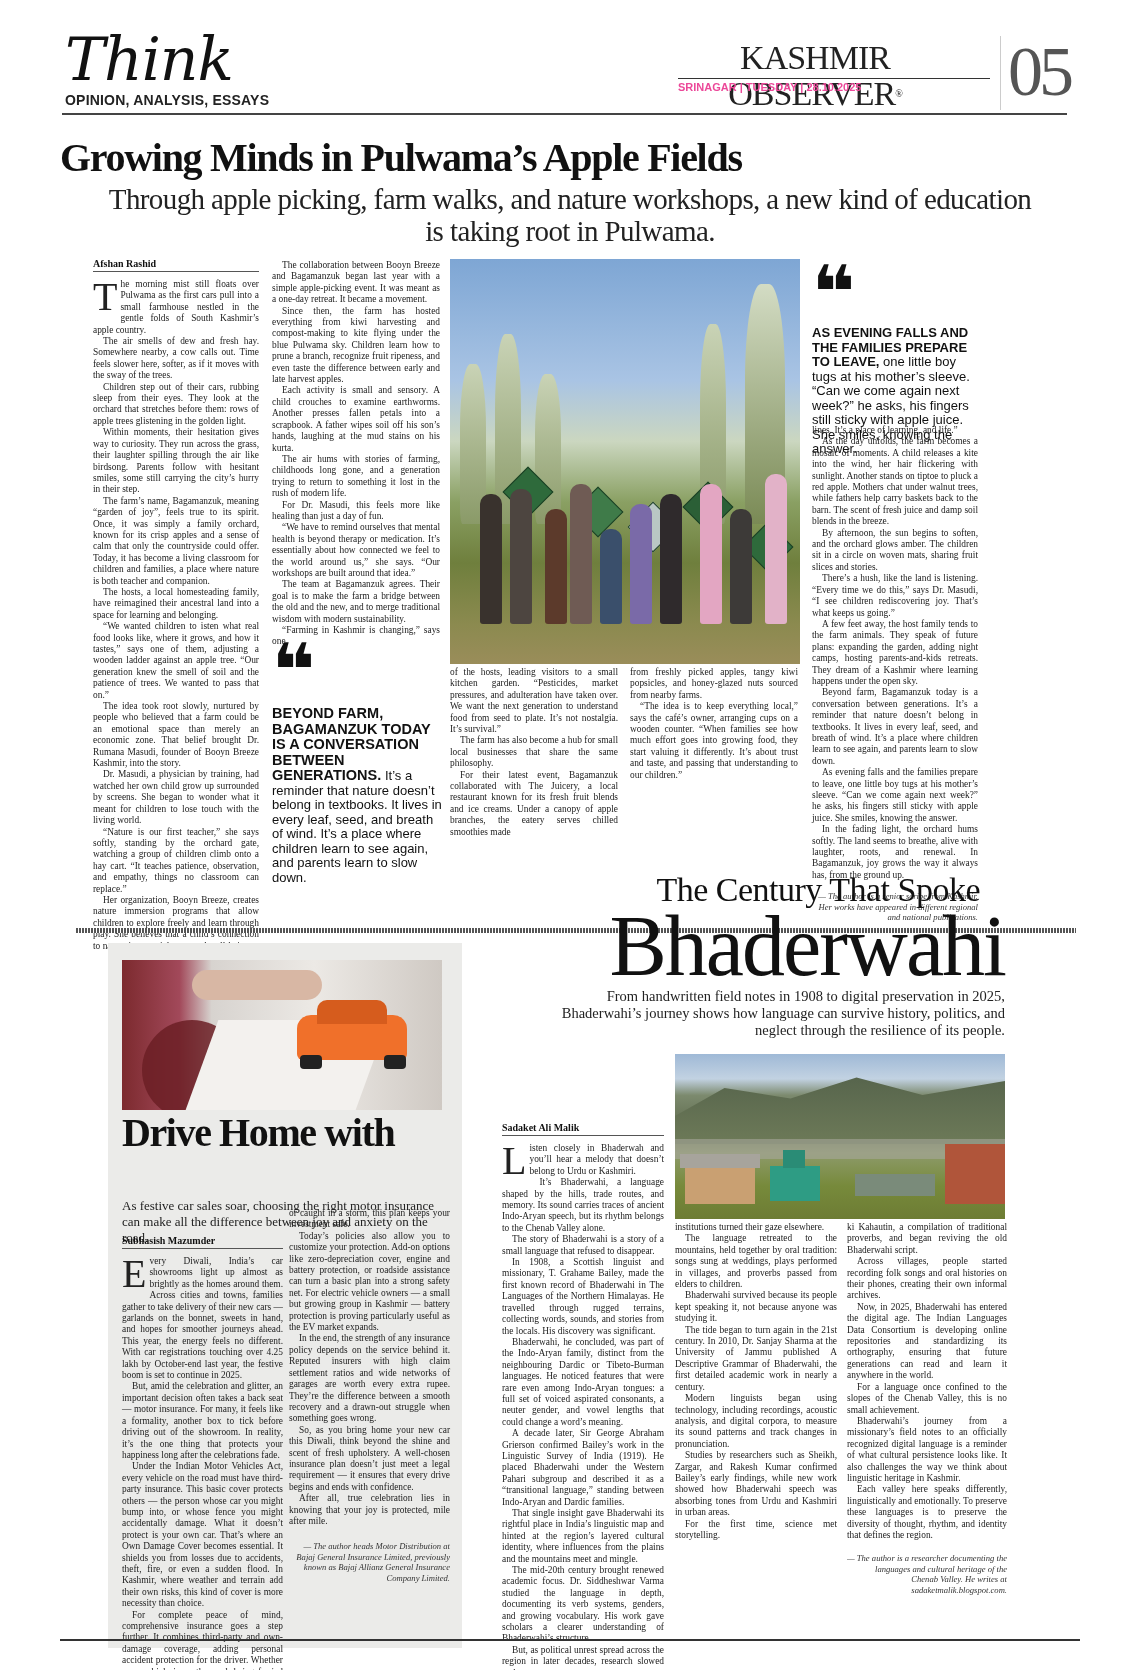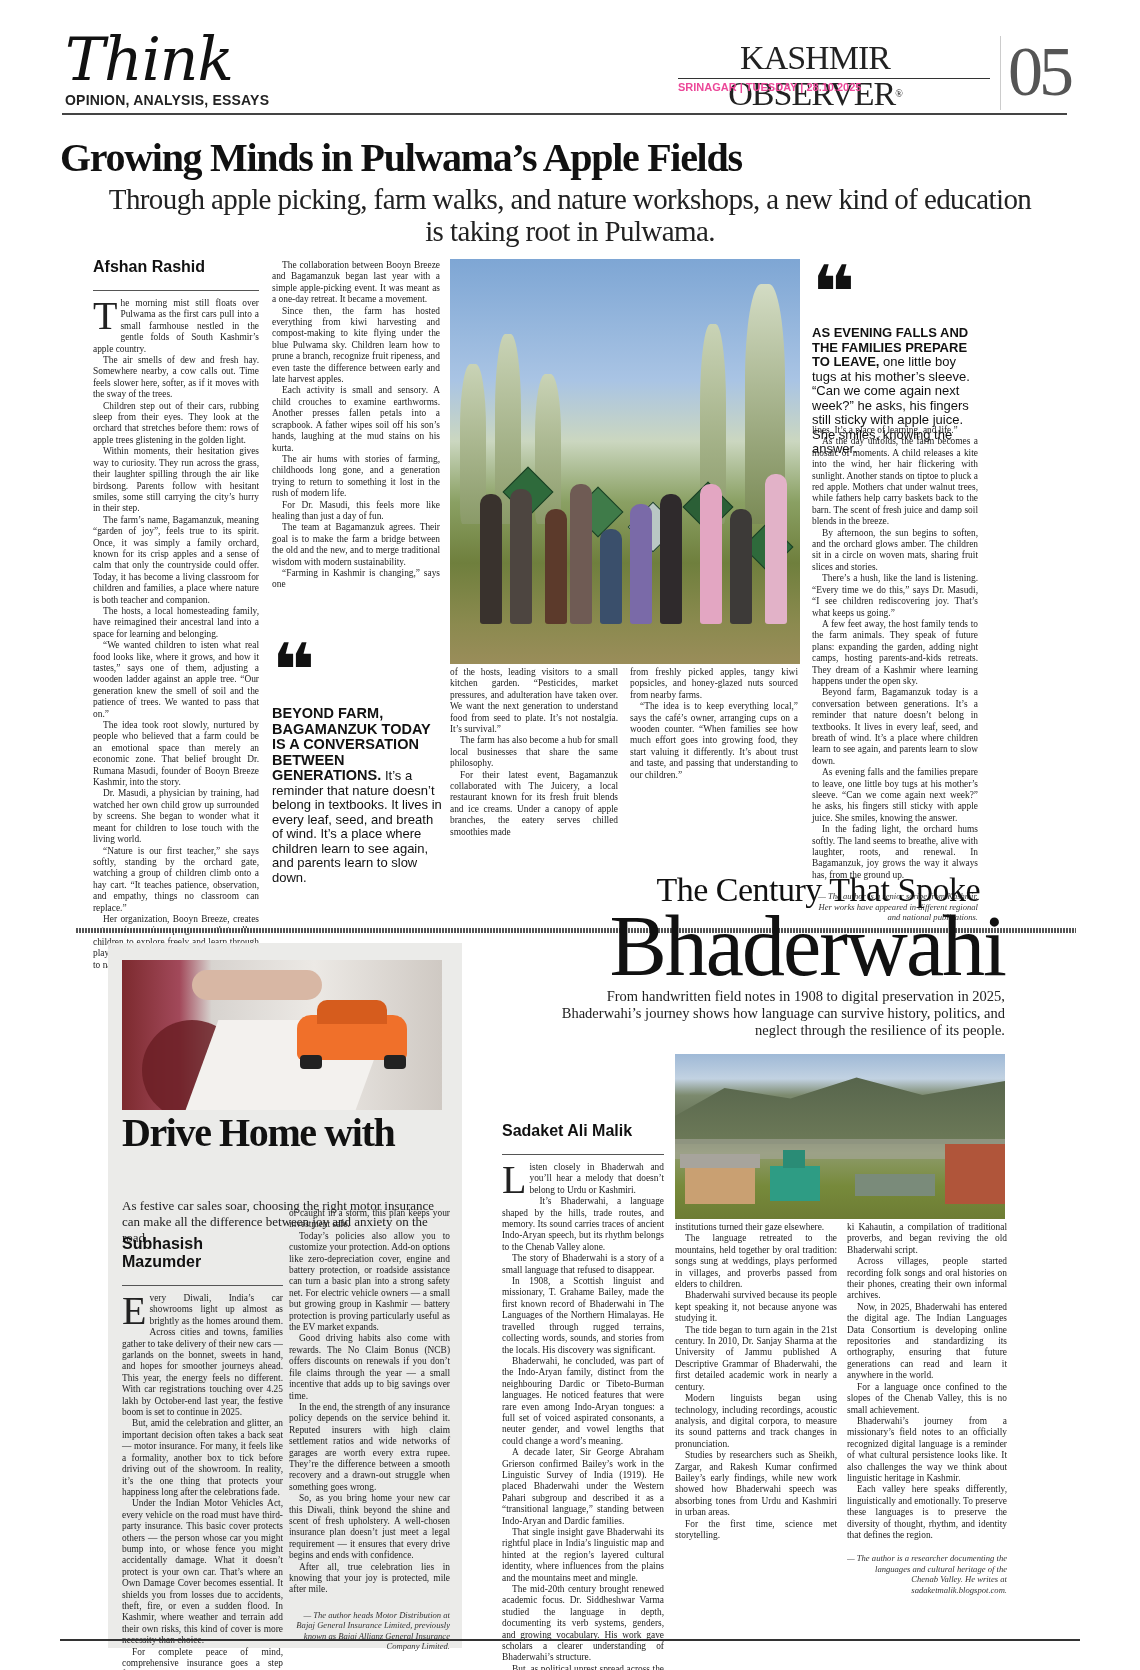--- a/index.html
+++ b/index.html
@@ -12,21 +12,21 @@
   .paper-name{left:664px;top:40px;width:302px;text-align:center;font-family:"Liberation Serif",serif;font-size:34px;line-height:36px;letter-spacing:-1px;color:#222}
   .paper-name sup{font-size:10px;vertical-align:top}
   .paper-rule{left:678px;top:78px;width:312px;height:1px;background:#333}
   .dateline{left:678px;top:81px;width:312px;text-align:left;font-family:"Liberation Sans",sans-serif;font-size:11px;font-weight:bold;color:#ec4899}
   .page-vrule{left:1000px;top:36px;width:1px;height:74px;background:#ccc}
   .page-num{left:1008px;top:36px;font-family:"Liberation Serif",serif;font-size:70px;line-height:72px;color:#555;letter-spacing:-4px}
 
   .h1{left:60px;top:136px;width:1020px;font-family:"Liberation Serif",serif;font-weight:bold;font-size:40px;letter-spacing:-1.3px;color:#111;line-height:44px}
   .deck1{left:100px;top:183px;width:940px;text-align:center;font-family:"Liberation Serif",serif;font-size:29px;line-height:32px;color:#222;letter-spacing:-0.6px}
 
-  .byline{font-family:Liberation Sans, sans-serif;font-weight:bold;font-size:16px;color:#111;border-bottom:1px solid #555;padding-bottom:14px}
+  .byline{font-family:Liberation Serif, serif;font-weight:bold;font-size:10px;color:#111;border-bottom:1px solid #555;padding-bottom:2px}
   .col{font-family:"Liberation Serif",serif;font-size:9.4px;line-height:11.4px;color:#222;text-align:justify;hyphens:auto}
   .col p{text-indent:10px}
   .col p.first{text-indent:0}
   .dropcap{float:left;font-size:40px;line-height:34px;margin:1px 3px 0 0;font-family:"Liberation Serif",serif}
 
   .photo1{left:450px;top:259px;width:350px;height:405px;overflow:hidden;background:linear-gradient(180deg,#7ea6d4 0%,#a9c4e4 30%,#cbd7c0 45%,#8aa063 60%,#6f7f3d 75%,#8b8a4f 90%,#9a8d5a 100%)}
   .tree{position:absolute;bottom:140px;width:26px;background:linear-gradient(180deg,#c9d3b6,#8a9a68);border-radius:40% 40% 10% 10%}
   .kid{position:absolute;bottom:40px;width:22px;border-radius:10px 10px 3px 3px}
   .kite{position:absolute;width:36px;height:36px;transform:rotate(45deg);background:#2e6a3b;border:1px solid #1c3f24}
 
@@ -82,20 +82,21 @@
   </div>
 </div>
 
 <div class="abs" style="left:272px;top:260px;width:168px">
   <div class="col">
     <p>The collaboration between Booyn Breeze and Bagamanzuk began last year with a simple apple-picking event. It was meant as a one-day retreat. It became a movement.</p>
     <p>Since then, the farm has hosted everything from kiwi harvesting and compost-making to kite flying under the blue Pulwama sky. Children learn how to prune a branch, recognize fruit ripeness, and even taste the difference between early and late harvest apples.</p>
     <p>Each activity is small and sensory. A child crouches to examine earthworms. Another presses fallen petals into a scrapbook. A father wipes soil off his son’s hands, laughing at the mud stains on his kurta.</p>
     <p>The air hums with stories of farming, childhoods long gone, and a generation trying to return to something it lost in the rush of modern life.</p>
     <p>For Dr. Masudi, this feels more like healing than just a day of fun.</p>
+    <p>“We have to remind ourselves that mental health is beyond therapy or medication. It’s essentially about how connected we feel to the world around us,” she says. “Our workshops are built around that idea.”</p>
     <p>The team at Bagamanzuk agrees. Their goal is to make the farm a bridge between the old and the new, and to merge traditional wisdom with modern sustainability.</p>
     <p>“Farming in Kashmir is changing,” says one</p>
   </div>
 </div>
 
 <div class="abs" style="left:272px;top:640px;width:170px">
   <div class="quote-mark">❝</div>
   <div class="pull" style="margin-top:6px;font-size:13px;line-height:14.5px"><span class="caps" style="font-size:14.5px">BEYOND FARM, BAGAMANZUK TODAY IS A CONVERSATION BETWEEN GENERATIONS.</span><span> It’s a reminder that nature doesn’t belong in textbooks. It lives in every leaf, seed, and breath of wind. It’s a place where children learn to see again, and parents learn to slow down.</span></div>
 </div>
 
@@ -180,21 +181,20 @@
     <p>But, amid the celebration and glitter, an important decision often takes a back seat — motor insurance. For many, it feels like a formality, another box to tick before driving out of the showroom. In reality, it’s the one thing that protects your happiness long after the celebrations fade.</p>
     <p>Under the Indian Motor Vehicles Act, every vehicle on the road must have third-party insurance. This basic cover protects others — the person whose car you might bump into, or whose fence you might accidentally damage. What it doesn’t protect is your own car. That’s where an Own Damage Cover becomes essential. It shields you from losses due to accidents, theft, fire, or even a sudden flood. In Kashmir, where weather and terrain add their own risks, this kind of cover is more necessity than choice.</p>
     <p>For complete peace of mind, comprehensive insurance goes a step further. It combines third-party and own-damage coverage, adding personal accident protection for the driver. Whether your vehicle is on the road, being ferried by rail,</p>
   </div>
 </div>
 
 <div class="abs" style="left:289px;top:1208px;width:161px">
   <div class="col">
     <p class="first">or caught in a storm, this plan keeps your investment safe.</p>
     <p>Today’s policies also allow you to customize your protection. Add-on options like zero-depreciation cover, engine and battery protection, or roadside assistance can turn a basic plan into a strong safety net. For electric vehicle owners — a small but growing group in Kashmir — battery protection is proving particularly useful as the EV market expands.</p>
-    <p>Good driving habits also come with rewards. The No Claim Bonus (NCB) offers discounts on renewals if you don’t file claims through the year — a small incentive that adds up to big savings over time.</p>
     <p>In the end, the strength of any insurance policy depends on the service behind it. Reputed insurers with high claim settlement ratios and wide networks of garages are worth every extra rupee. They’re the difference between a smooth recovery and a drawn-out struggle when something goes wrong.</p>
     <p>So, as you bring home your new car this Diwali, think beyond the shine and scent of fresh upholstery. A well-chosen insurance plan doesn’t just meet a legal requirement — it ensures that every drive begins and ends with confidence.</p>
     <p>After all, true celebration lies in knowing that your joy is protected, mile after mile.</p>
   </div>
   <div class="sig" style="margin-top:14px">— The author heads Motor Distribution at Bajaj General Insurance Limited, previously known as Bajaj Allianz General Insurance Company Limited.</div>
 </div>
 
 <div class="abs h3a">The Century That Spoke</div>
 <div class="abs h3b">Bhaderwahi</div>
 <div class="abs deck3">From handwritten field notes in 1908 to digital preservation in 2025, Bhaderwahi’s journey shows how language can survive history, politics, and neglect through the resilience of its people.</div>

